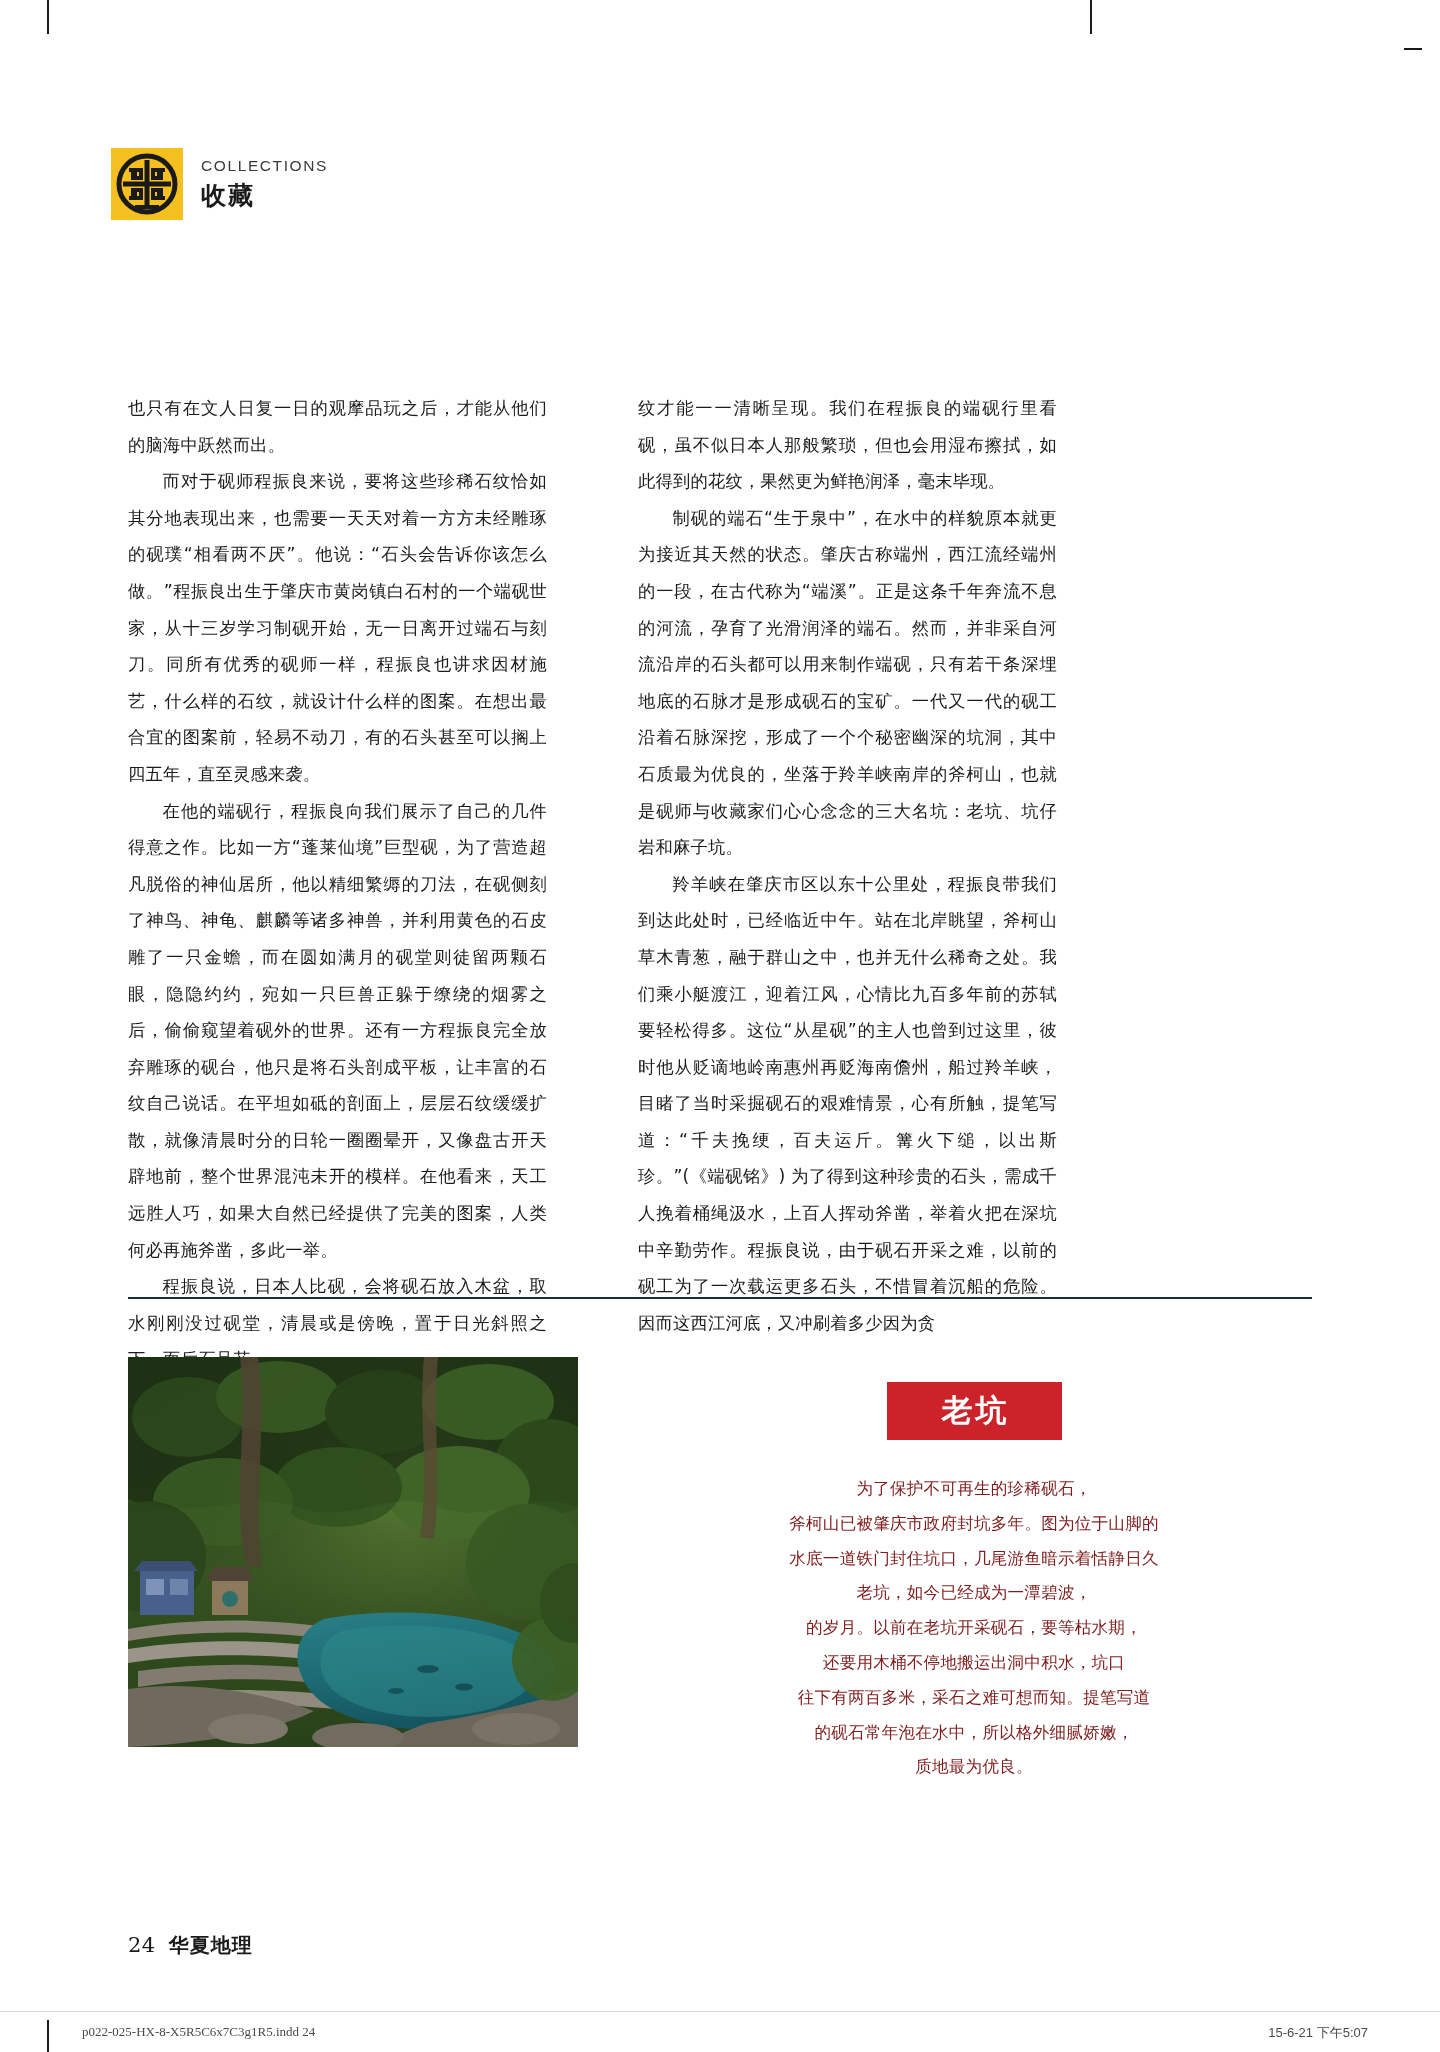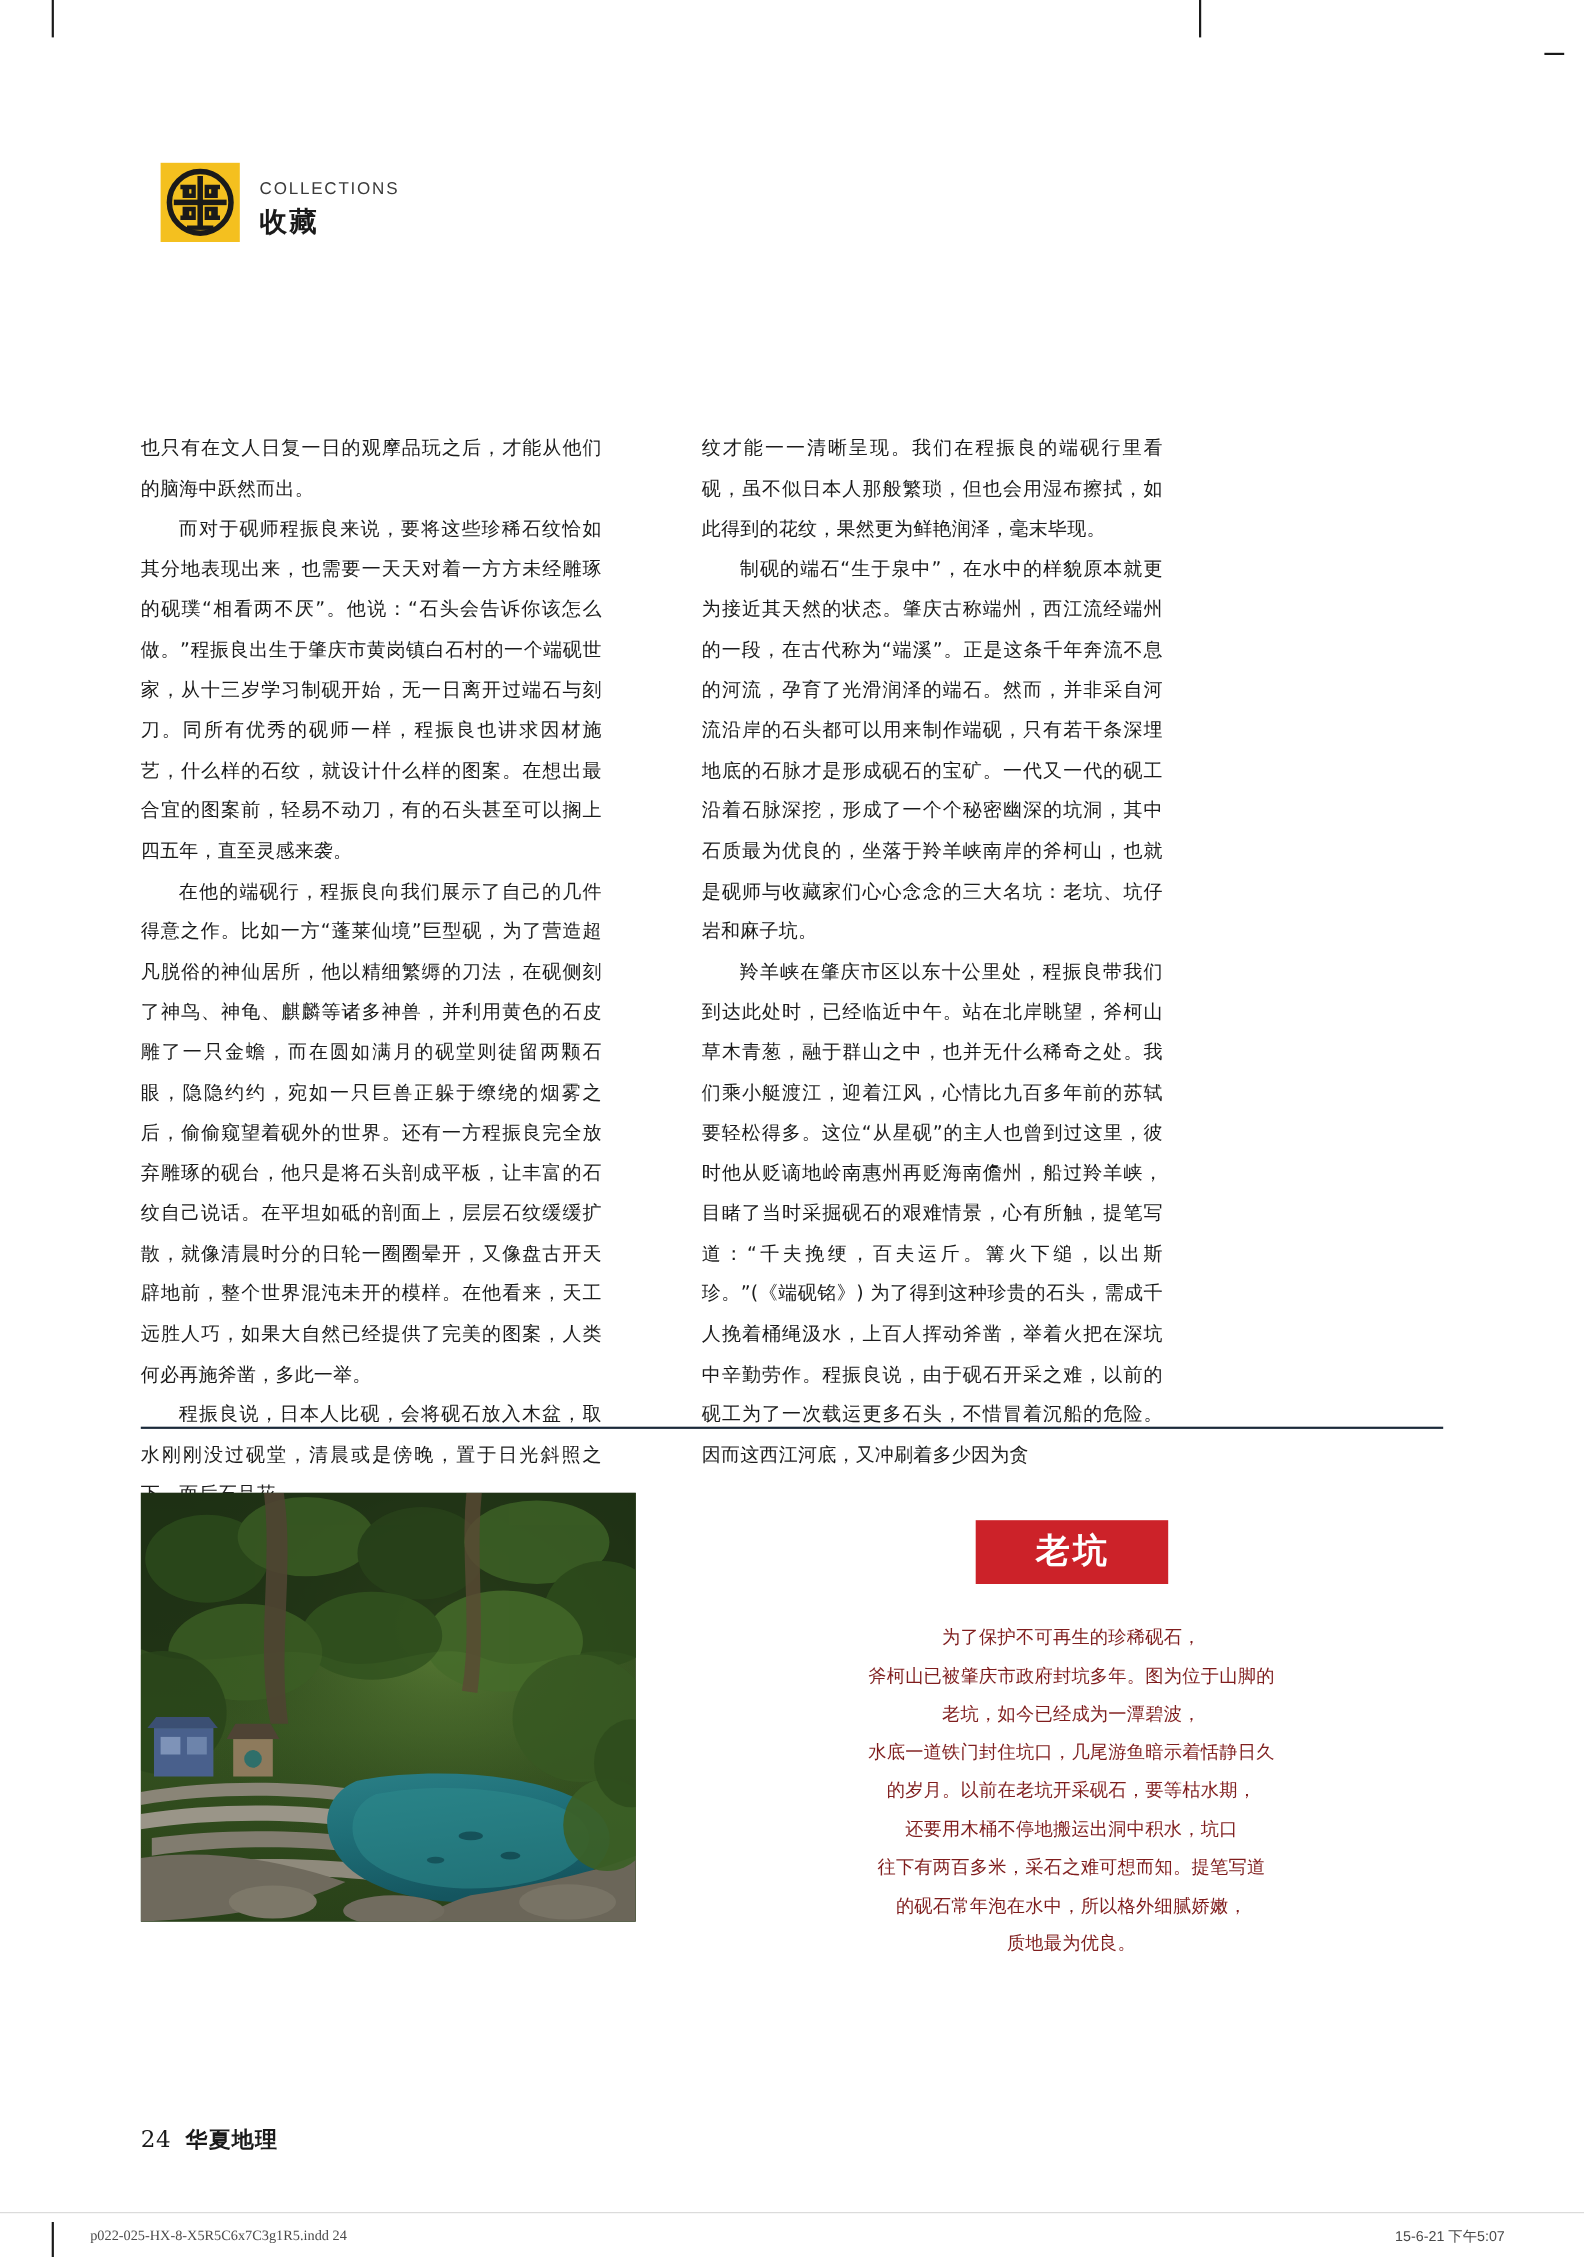--- a/index.html
+++ b/index.html
@@ -30,24 +30,24 @@
   .page {
     position: absolute;
     left: 0; top: 0;
     width: 1440px;
     height: 2052px;
   }
 
   
   .section-header {
     position: absolute;
-    left: 146px;
+    left: 111px;
     top: 148px;
     display: flex;
-    align-items: center;
+    align-items: flex-start;
   }
   .logo-badge {
     width: 72px;
     height: 72px;
     background: #f4c01f;
     position: relative;
     flex: 0 0 auto;
   }
   .logo-badge svg { display: block; }
   .header-text {
@@ -315,22 +315,22 @@
       <ellipse cx="424" cy="302" rx="40" ry="42" fill="#3c6026" opacity="0.92"></ellipse>
       <ellipse cx="446" cy="246" rx="34" ry="40" fill="#2f4c1d" opacity="0.9"></ellipse>
     </svg>
   </div>
 
   <div class="caption-block">
     <div class="caption-badge">老坑</div>
     <div class="caption-text">
       <div>为了保护不可再生的珍稀砚石，</div>
       <div>斧柯山已被肇庆市政府封坑多年。图为位于山脚的</div>
+      <div>水底一道铁门封住坑口，几尾游鱼暗示着恬静日久</div>
       <div>老坑，如今已经成为一潭碧波，</div>
-      <div>水底一道铁门封住坑口，几尾游鱼暗示着恬静日久</div>
       <div>的岁月。以前在老坑开采砚石，要等枯水期，</div>
       <div>还要用木桶不停地搬运出洞中积水，坑口</div>
       <div>往下有两百多米，采石之难可想而知。提笔写道</div>
       <div>的砚石常年泡在水中，所以格外细腻娇嫩，</div>
       <div>质地最为优良。</div>
     </div>
   </div>
 
   <div class="folio">
     <span class="folio-num">24</span>

